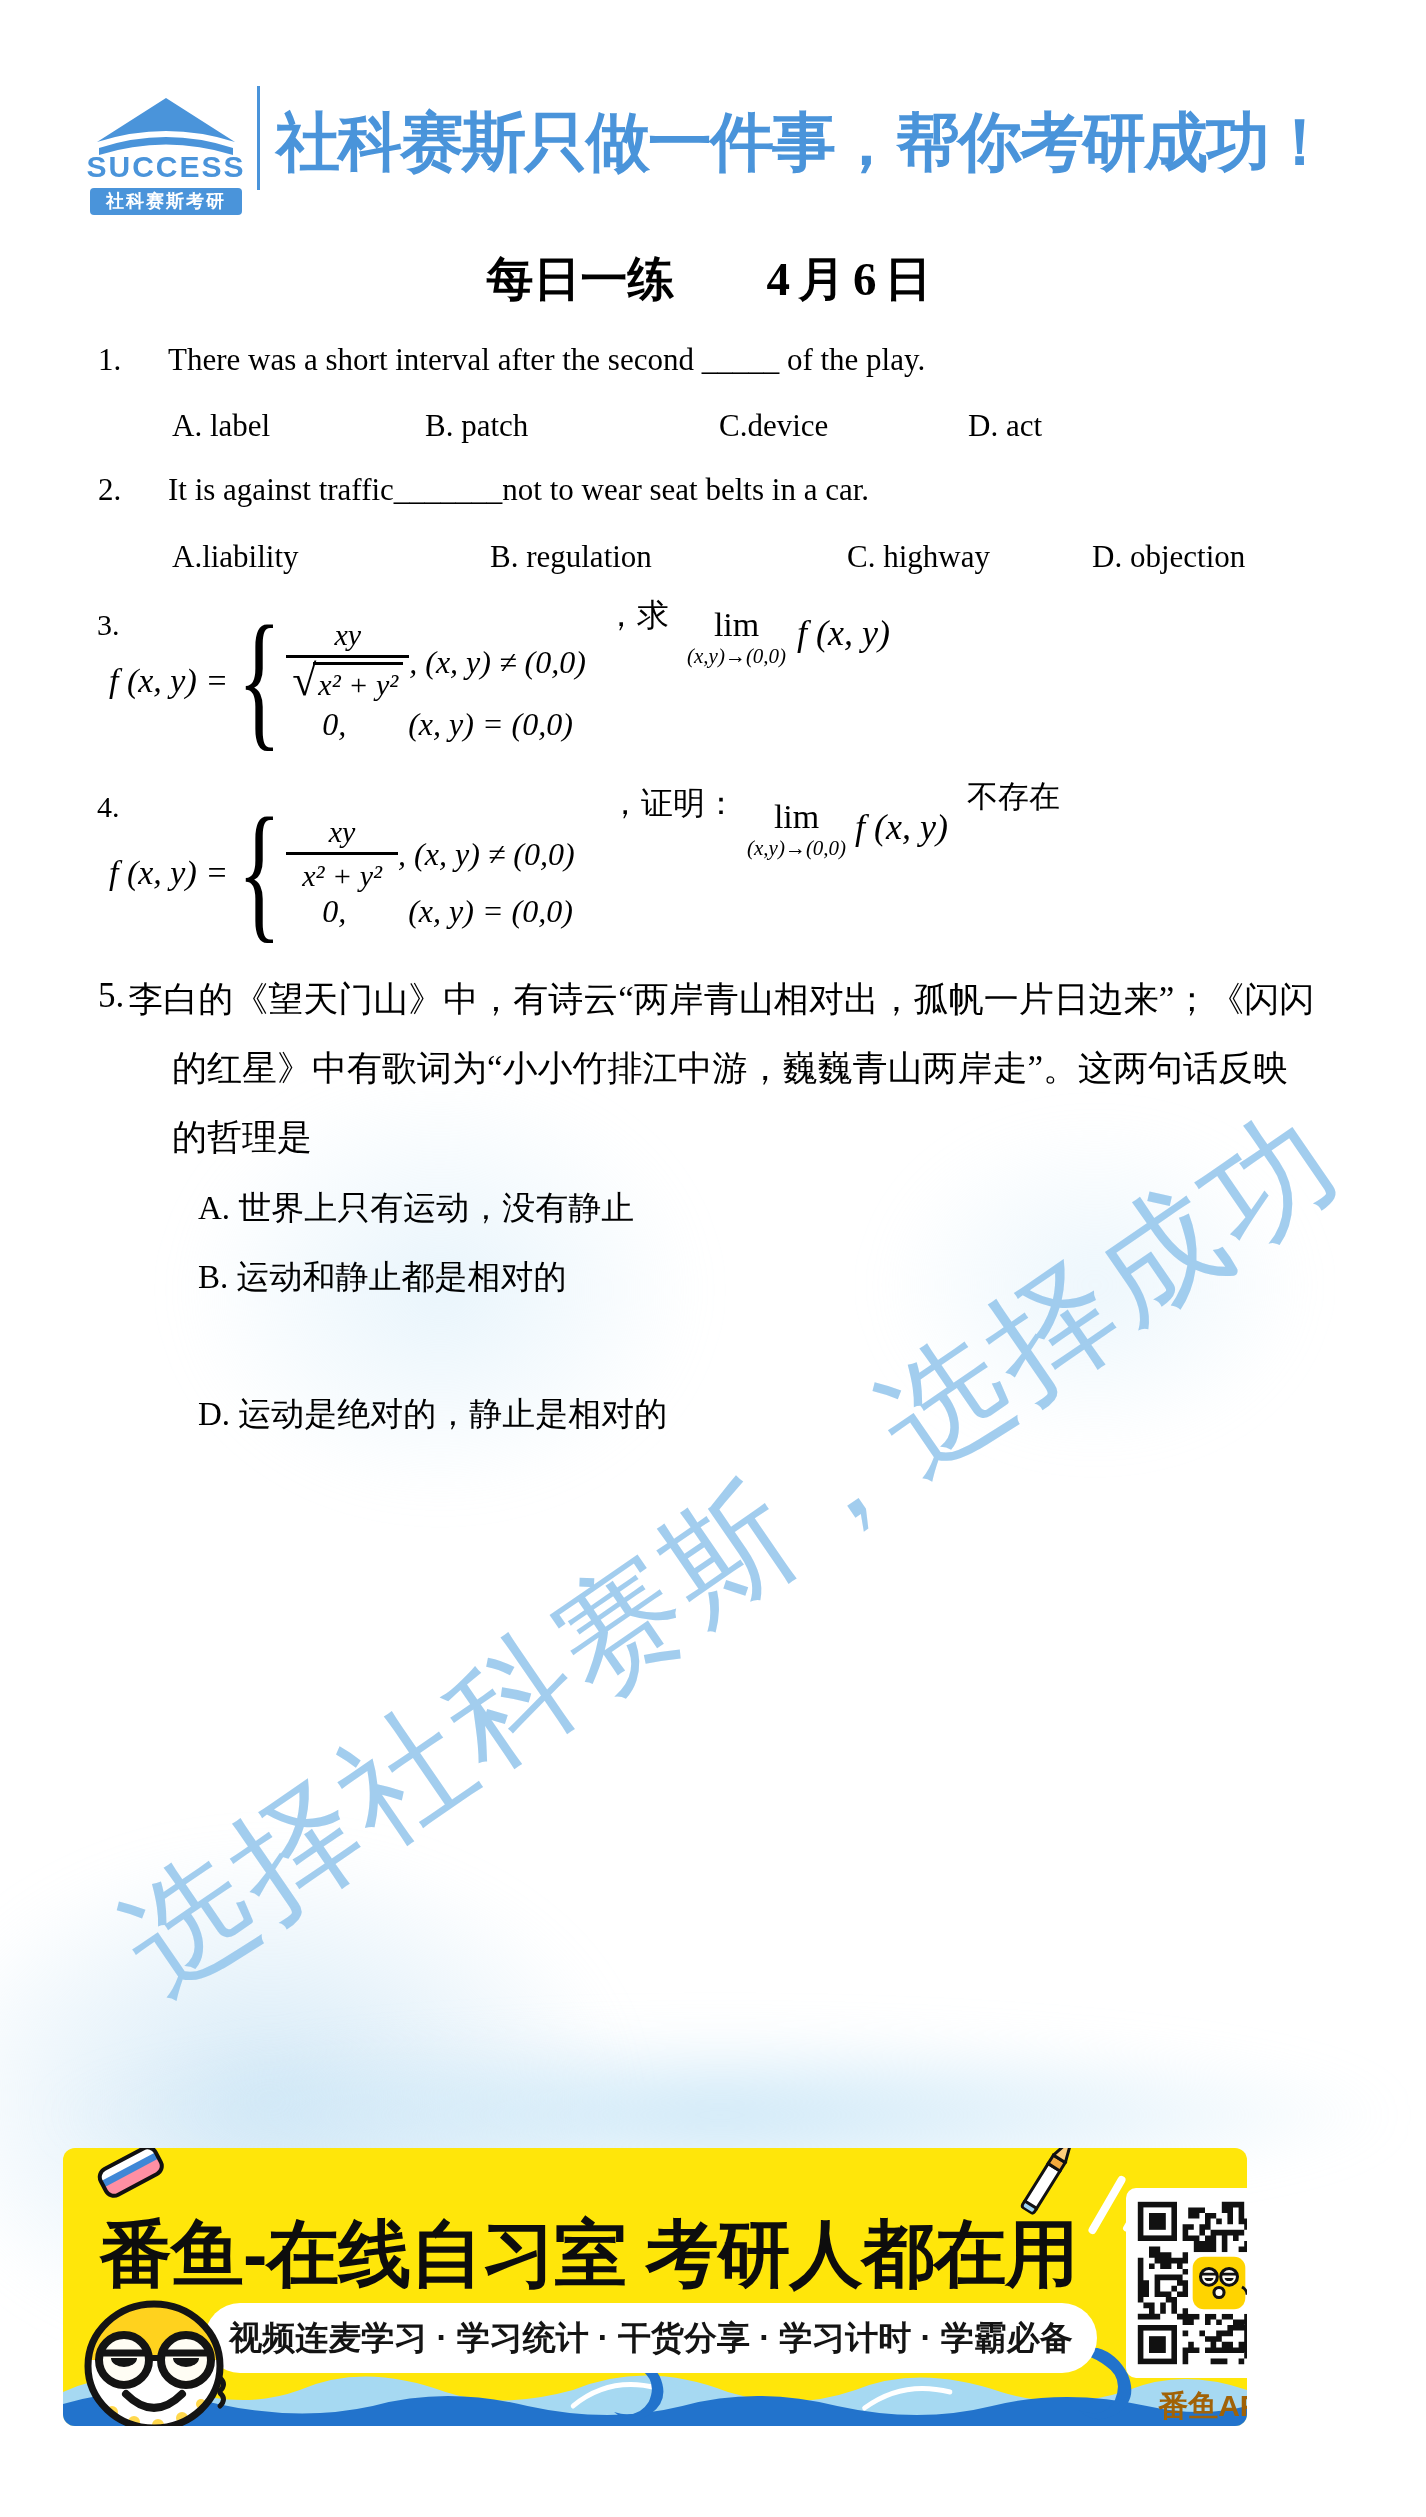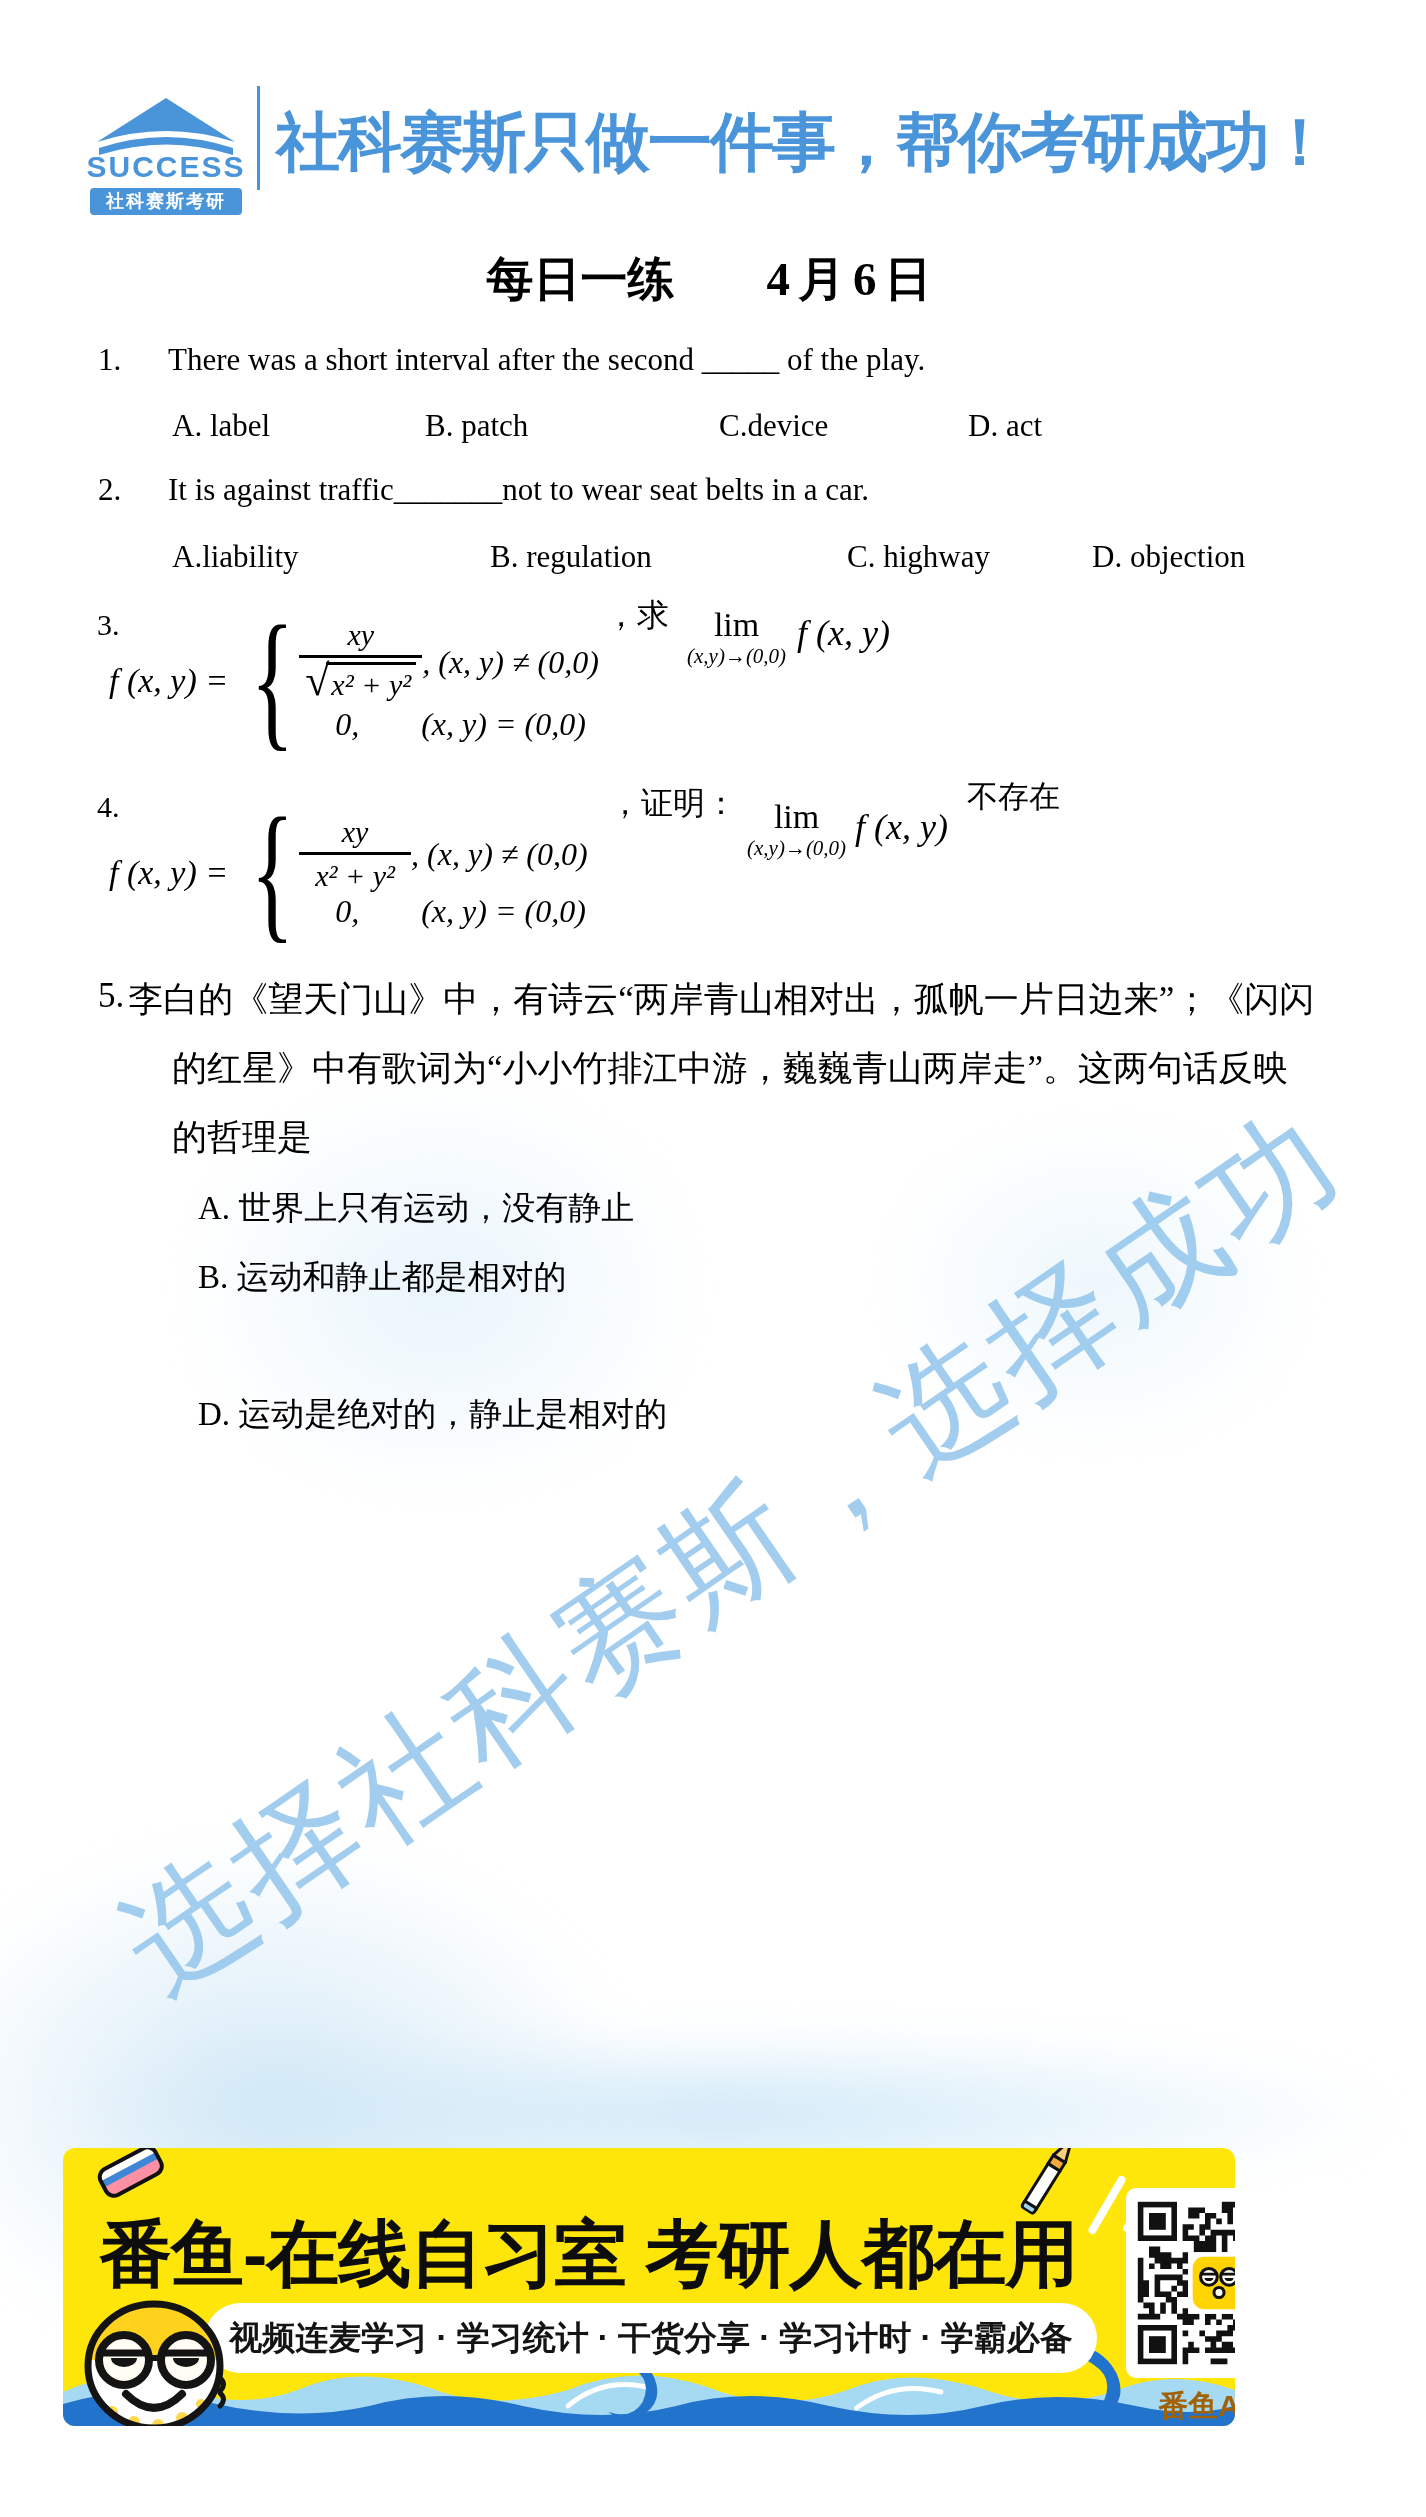--- a/index.html
+++ b/index.html
@@ -52,21 +52,21 @@
   .q2 .opt-row{top:67px;}
   .q1 .opt:nth-child(1){width:253px;} .q1 .opt:nth-child(2){width:294px;}
   .q1 .opt:nth-child(3){width:249px;}
   .q2 .opt:nth-child(1){width:318px;} .q2 .opt:nth-child(2){width:357px;}
   .q2 .opt:nth-child(3){width:245px;}
 
   
   .mathq{position:absolute;}
   .mq-num{position:absolute; left:2px; font-size:30px;}
   .formula{position:absolute; display:flex; align-items:center;}
-  .lhs{font-style:italic; font-size:34px; margin-right:16px; white-space:nowrap;}
+  .lhs{font-style:italic; font-size:34px; margin-right:3px; white-space:nowrap;}
   .brace{display:inline-block; font-size:152px; line-height:.88; font-weight:400;
     transform:scaleX(.6); margin:0 -10px 0 -8px;}
   .cases{display:flex; flex-direction:column; gap:0;}
   .case-row{display:flex; align-items:center; font-style:italic; font-size:32px; white-space:nowrap;}
   .frac{display:inline-flex; flex-direction:column; align-items:center;}
   .fnum{font-style:italic; font-size:30px; padding:0 8px 3px;}
   .fden{border-top:3px solid #000; padding:4px 6px 0; display:flex; align-items:flex-start;}
   .sqrt{font-style:normal; font-size:44px; line-height:1; margin-right:-3px; transform:translateY(-3px);}
   .radicand{border-top:3px solid #000; font-style:italic; font-size:30px; padding:3px 5px 0;}
   .den-plain{font-style:italic; font-size:30px; padding:0 10px;}
@@ -102,21 +102,21 @@
   .q5 .o1{top:218px;} .q5 .o2{top:287px;} .q5 .o3{top:355px;} .q5 .o4{top:424px;}
 
   
   .watermark{left:731px; top:1553px; transform:translate(-50%,-50%) rotate(-34.5deg);
     font-size:126px; letter-spacing:5px; white-space:nowrap;
     color:rgba(146,196,235,.85); font-weight:400;}
 
   
   .banner{left:63px; top:2148px; width:1172px; height:278px; background:#ffe60a;
     border-radius:12px; overflow:hidden;
-    font-family:"Liberation Sans","DejaVu Sans",sans-serif;}
+    font-family:"Liberation Sans","DejaVu Sans",sans-serif;padding-left:12px;}
   .banner-headline{position:absolute; left:36px; top:58px; font-size:73px; font-weight:900;
     color:#0d0d0d; letter-spacing:-1px; white-space:nowrap;}
   .features-pill{position:absolute; left:142px; top:155px; width:892px; height:70px;
     background:#fff; border-radius:36px; display:flex; align-items:center; justify-content:center;}
   .features-text{font-size:33px; font-weight:700; color:#141414; white-space:nowrap;}
   .qr-card{position:absolute; left:1063px; top:40px; width:186px; height:190px;
     background:#fff; border-radius:10px; padding:9px; box-sizing:border-box;}
   .qr-card svg{width:100%; height:100%;}
   .qr-label{position:absolute; left:1063px; top:238px; width:186px; text-align:center;
     font-size:30px; font-weight:800; color:#a16207;}

